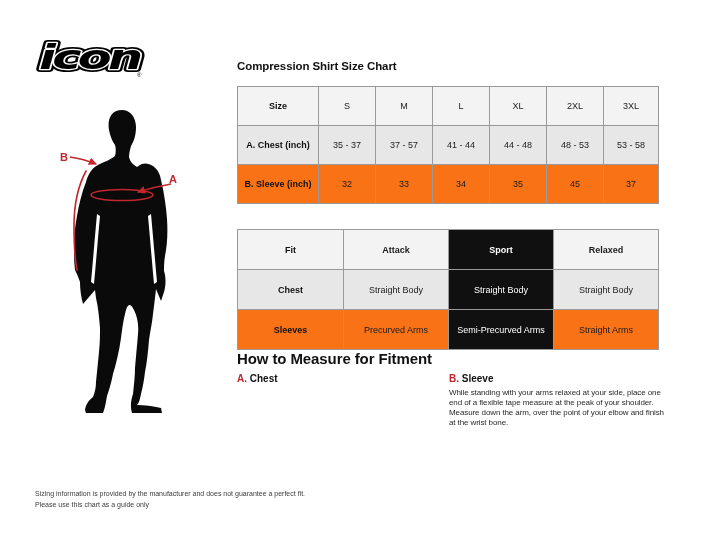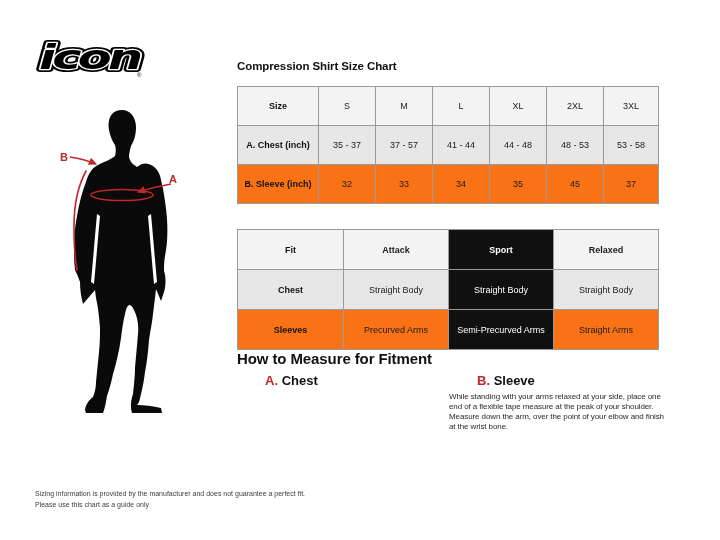--- a/index.html
+++ b/index.html
@@ -30,21 +30,21 @@
   .row-alt td{background:#e7e7e7;}
   .row-white td{background:#f97316;}
   .col-label{font-weight:bold;color:#111;}
   .cell-dark{background:#101010 !important;color:#fff !important;}
   .bold{font-weight:bold;}
 
   
   .measure-item{position:absolute;top:373px;}
   .m-a{left:237px;width:206px;}
   .m-b{left:449px;width:218px;}
-  .mh{font-size:13px;font-weight:bold;color:#111;margin-left:28px;}
+  .mh{font-size:10px;font-weight:bold;color:#111;}
   .mh .letter{color:#c1272d;}
   .mtext{margin-top:4px;font-size:8px;line-height:1.25;color:#2a2a2a;letter-spacing:-0.1px;}
 
   
   .footer{position:absolute;left:35px;top:489px;font-size:7px;line-height:1.55;color:#3c3c3c;}
 </style>
 </head>
 <body>
 
 <div id="canvas">

